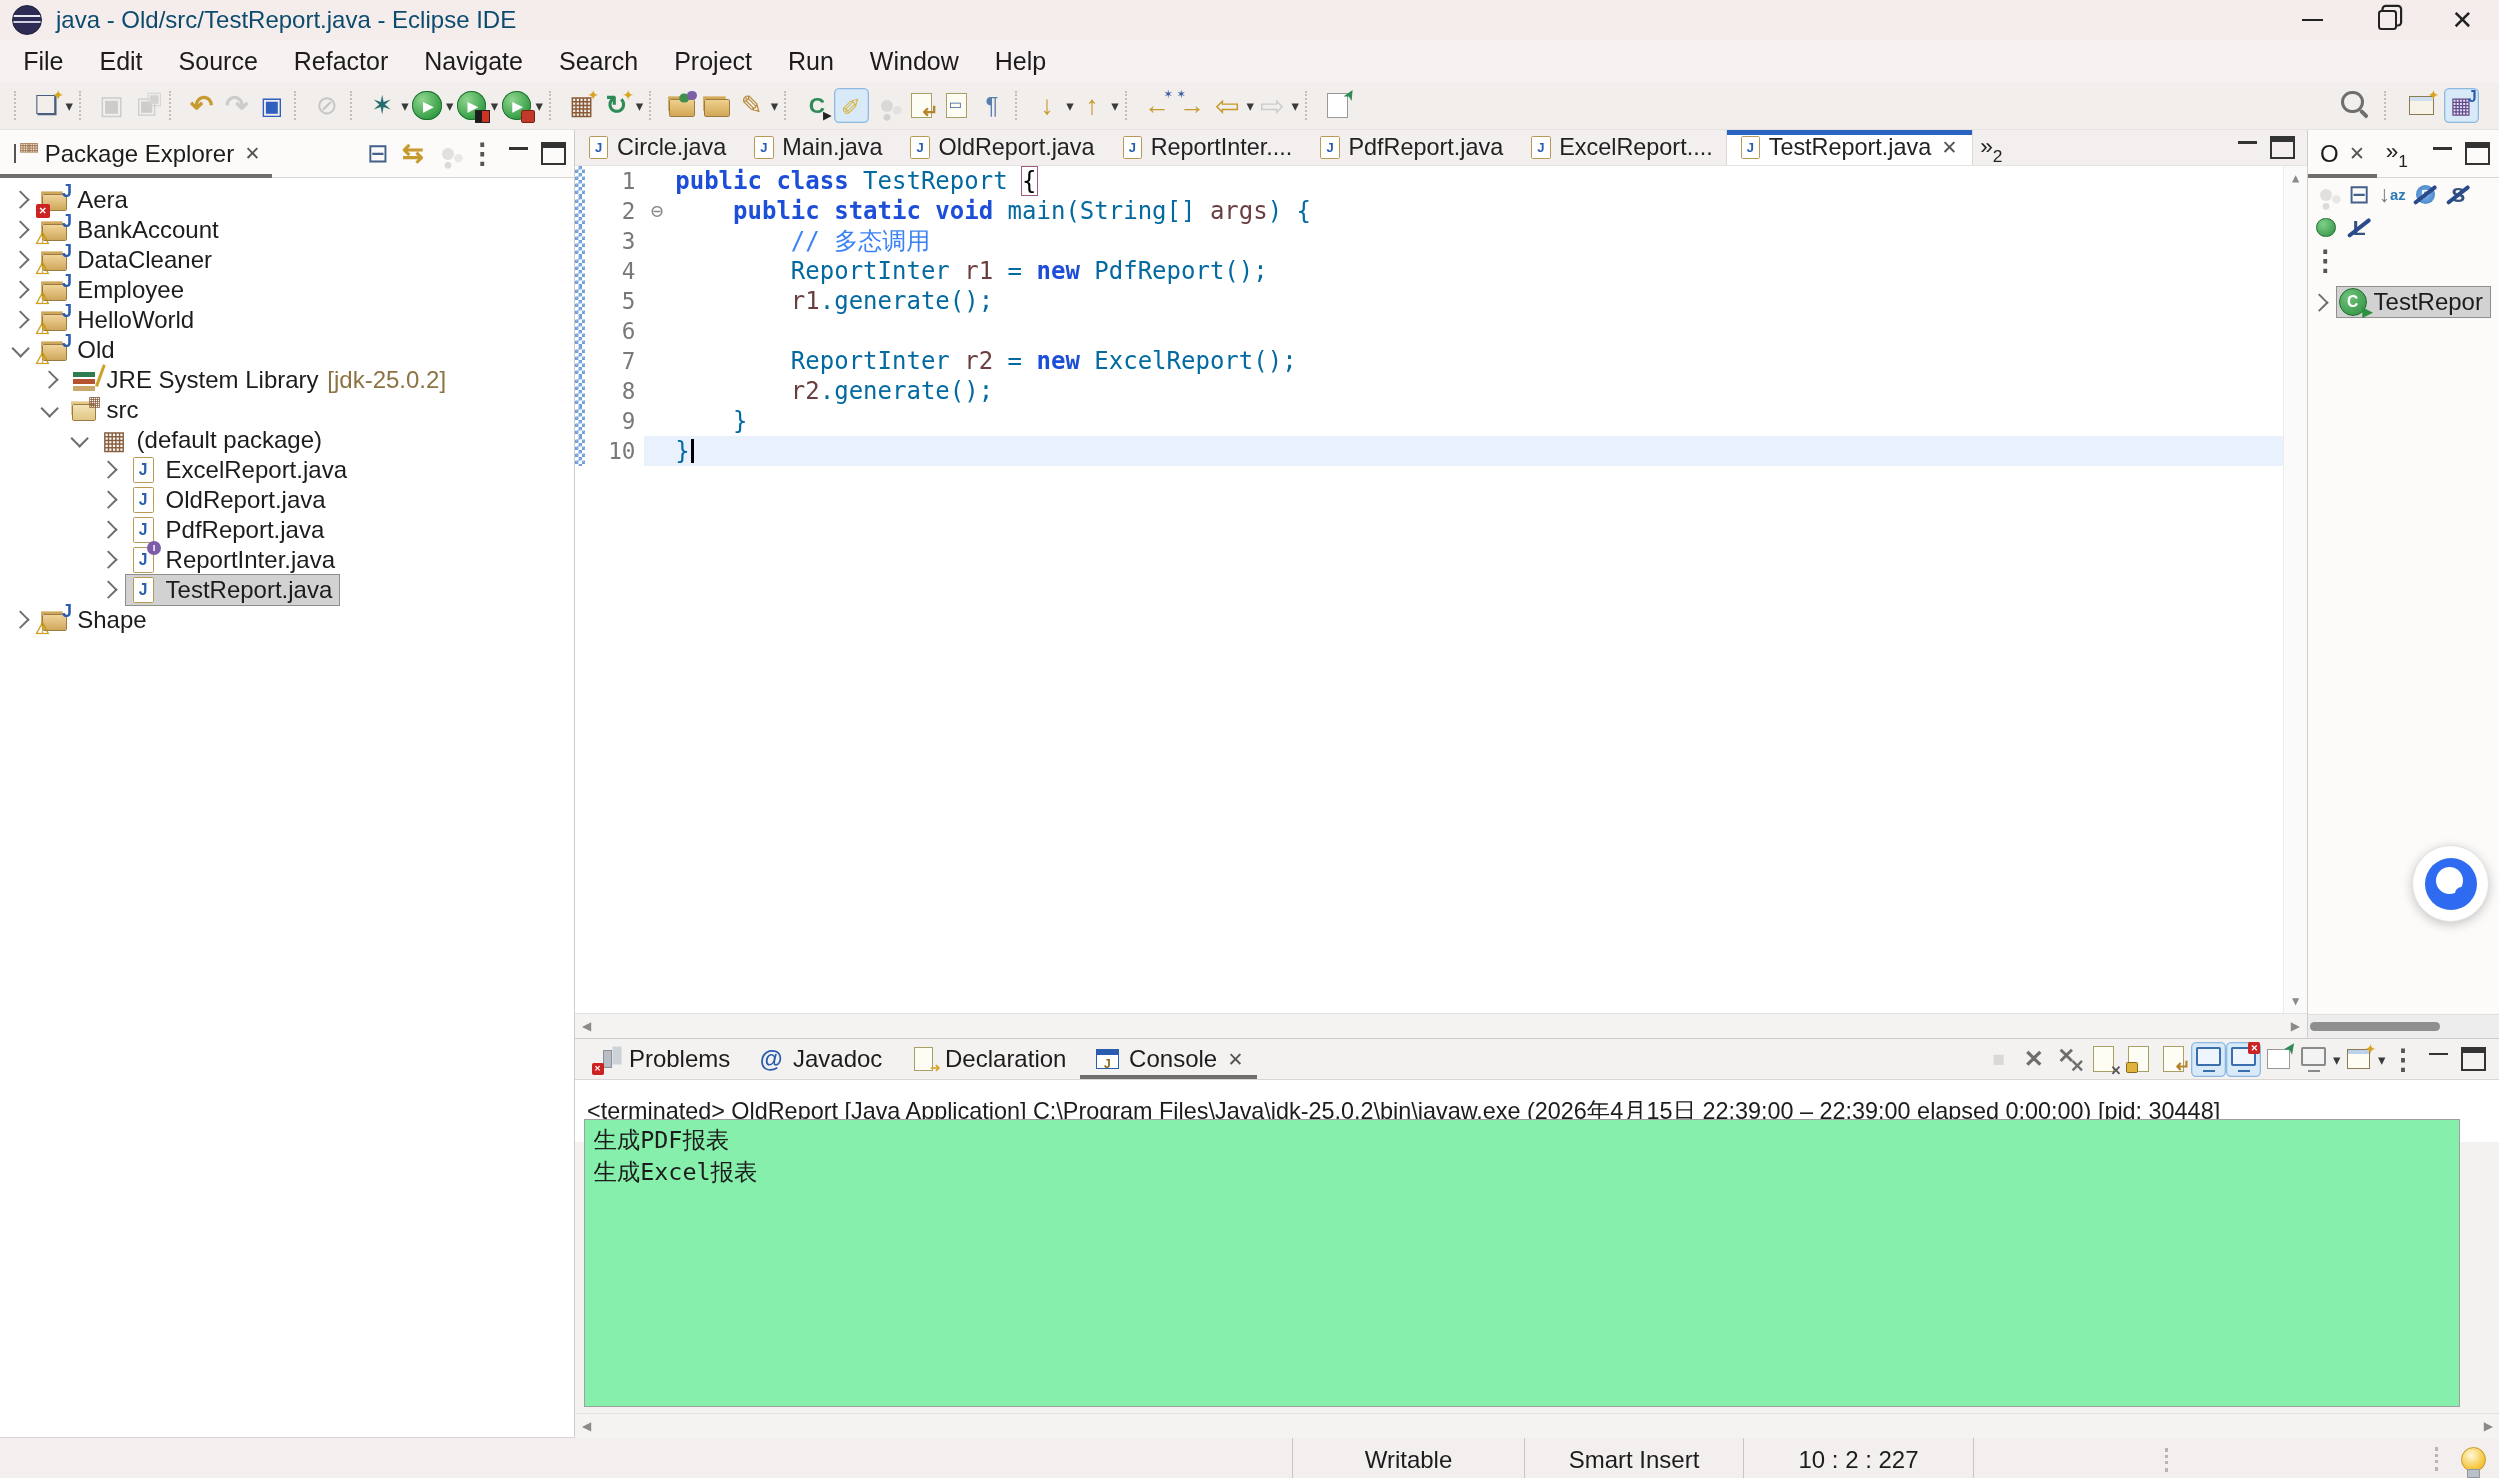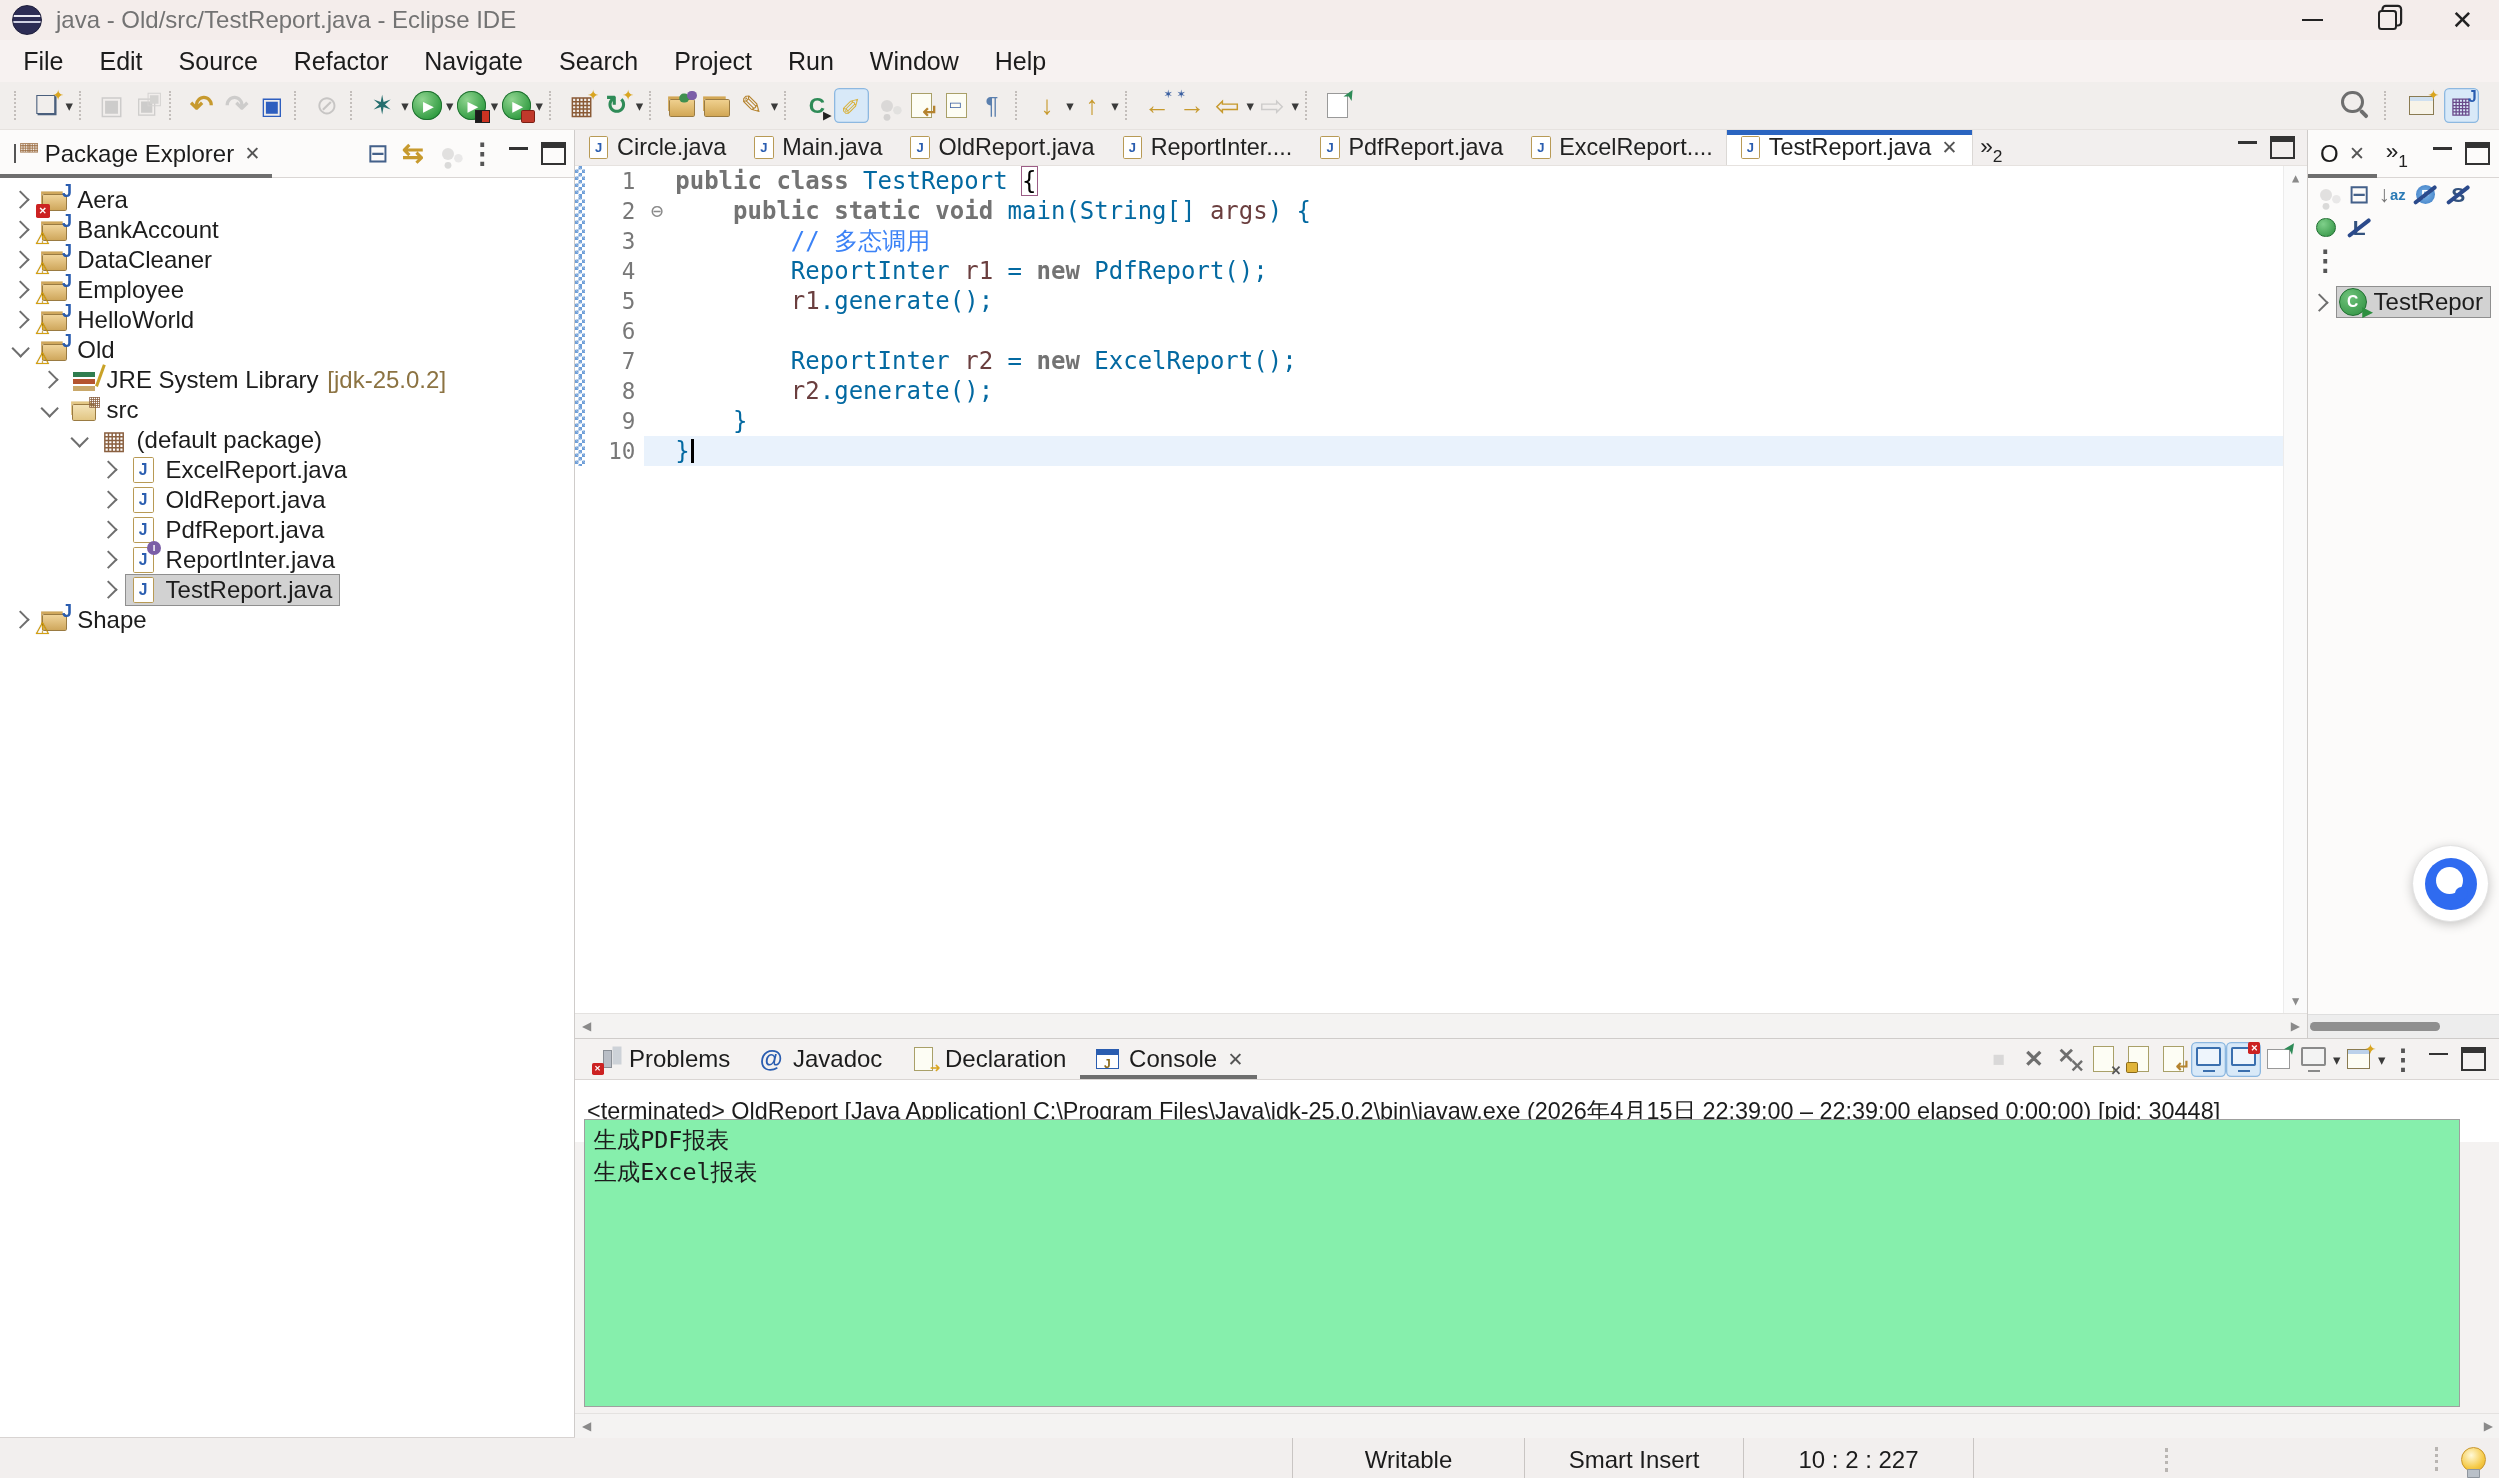--- a/index.html
+++ b/index.html
@@ -3,21 +3,21 @@
 <meta charset="utf-8">
 <style>
   html,body{margin:0;padding:0;background:#ddd}
   #root{width:2500px;height:1479px;position:relative;overflow:hidden;background:#f6f4f3;
         font-family:"Liberation Sans",sans-serif;color:#1c1c1c;-webkit-font-smoothing:antialiased}
   
   #titlebar{height:40px;background:#f4edeb;display:flex;align-items:center;padding-left:12px}
   .logo{width:28px;height:28px;border-radius:50%;flex:none;
         background:linear-gradient(180deg,#2c2c54 0 32%,#e9e9f2 32% 40%,#2c2c54 40% 54%,#cfd0e2 54% 62%,#2c2c54 62% 100%);
         border:0.9px solid #1d1d3a;margin-right:14px}
-  .title-text{font-size:24px;color:#737373;white-space:nowrap}
+  .title-text{font-size:24px;color:#0c4a6e;white-space:nowrap}
   .win-controls{margin-left:auto;display:flex;height:100%}
   .wc{width:75px;height:100%;display:flex;align-items:center;justify-content:center}
   .wc-min::before{content:"";width:21px;height:2.6px;background:#222}
   .wc-restore::before{content:"";width:15.6px;height:15.6px;border:2.2px solid #222;border-radius:3.5px;
         box-shadow:4.3px -4.3px 0 -1.3px #f4edeb,4.3px -4.3px 0 0.9px #222}
   .wc-close{font-size:26px;color:#222}
   
   #menubar{height:42px;background:#f7f2f1;display:flex;align-items:center;padding-left:5.2px;font-size:25px}
   .menu-item{padding:0 18px;height:100%;display:flex;align-items:center;white-space:nowrap}
   
@@ -181,21 +181,21 @@
   #code-wrap{flex:1;position:relative;overflow:hidden;font-family:"DejaVu Sans Mono","Liberation Mono",monospace}
   .code-line{display:flex;height:30px;line-height:30px;font-size:24px}
   .c-diff{width:10.4px;flex:none;
      background-image:linear-gradient(45deg,#6f9fd8 25%,transparent 25%,transparent 75%,#6f9fd8 75%),
                       linear-gradient(45deg,#6f9fd8 25%,#fff 25%,#fff 75%,#6f9fd8 75%);
      background-size:7px 7px;background-position:0 0,3.5px 3.5px}
   .c-num{width:50px;flex:none;text-align:right;padding-right:8.7px;color:#787878;font-size:22.6px}
   .c-fold{width:26px;flex:none;color:#8a8a8a;font-size:21px;text-align:center}
   .c-text{white-space:pre;flex:1;padding-left:5.2px}
   .code-line.cur .c-fold,.code-line.cur .c-text{background:#e9f2fc}
-  .s-kw{color:#737373;font-weight:bold}
+  .s-kw{color:#1d4ed8;font-weight:bold}
   .s-pl{color:#0369a1}
   .s-cm{color:#3b82f6}
   .s-pm{color:#6a3e3e}
   .s-br{color:#000;outline:1.3px solid #9b5c86;outline-offset:-0.9px}
   .caret{display:inline-block;width:2.2px;height:24px;background:#000;vertical-align:-4.3px;margin-left:1.7px}
   .vscroll{position:absolute;top:0;right:0;bottom:0;width:22.6px;background:#fafafa;border-left:0.9px solid #ececec;
         display:flex;flex-direction:column;justify-content:space-between;align-items:center;padding:5.2px 0;
         color:#8a8a8a;font-size:12px}
   .hscroll{height:24px;background:#f4f3f2;border-top:0.9px solid #e4e2e0;display:flex;align-items:center;
         justify-content:space-between;padding:0 7px;color:#8a8a8a;font-size:12px;flex:none}

